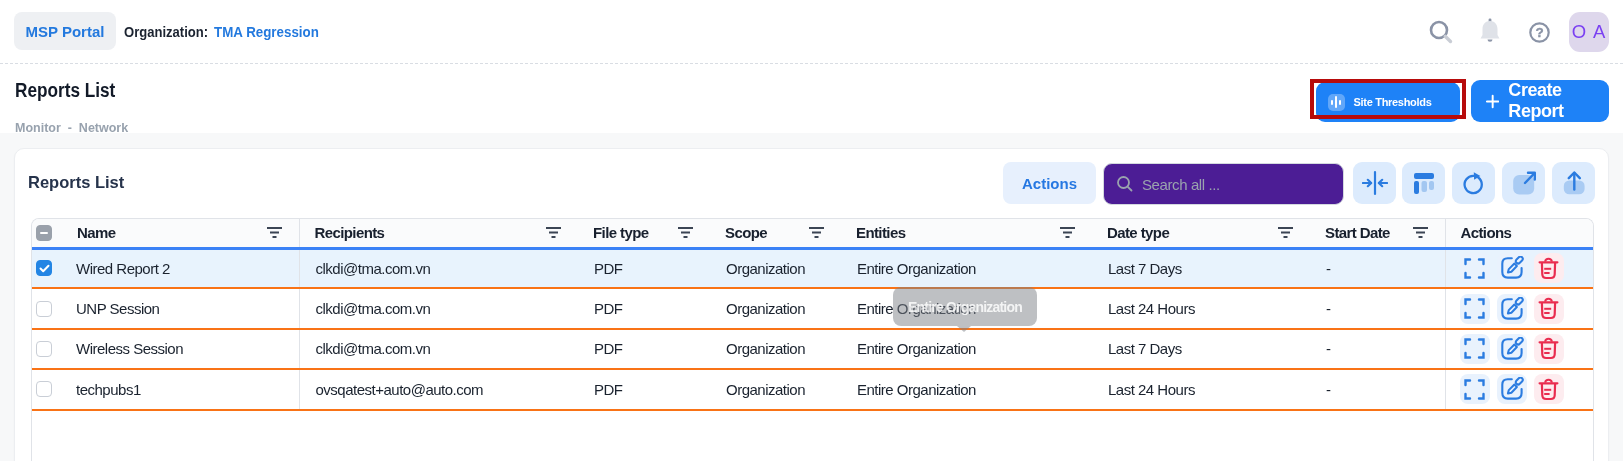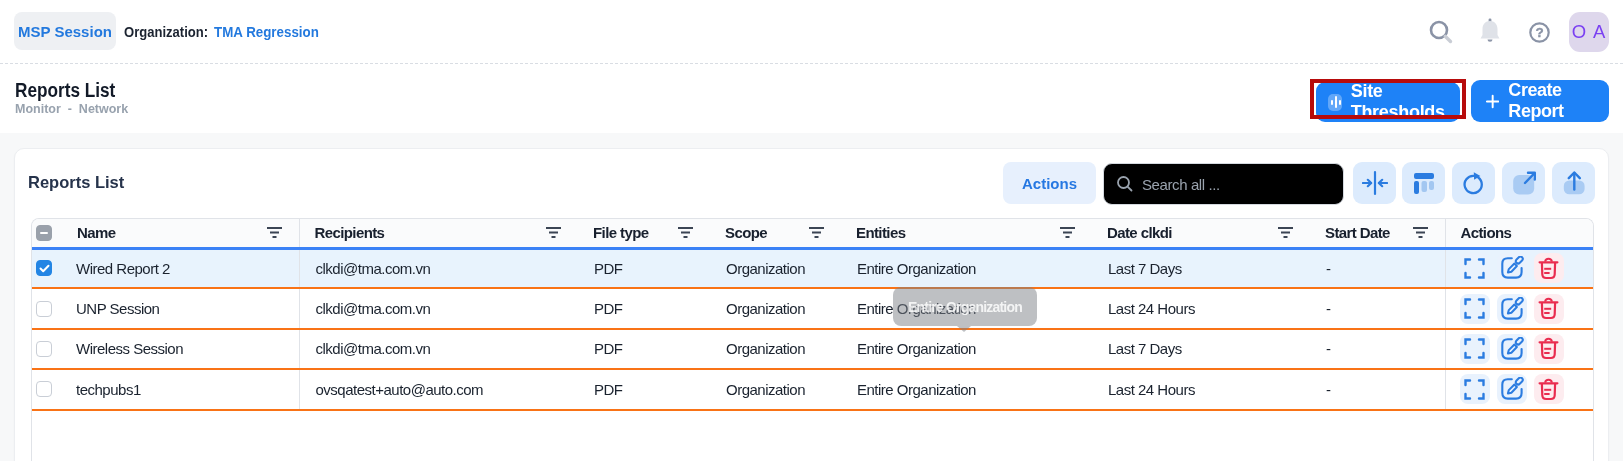--- a/index.html
+++ b/index.html
@@ -5,32 +5,32 @@
 * { box-sizing: border-box; margin:0; padding:0; }
 html,body { width:1623px; height:461px; overflow:hidden; font-family:"Liberation Sans", sans-serif; background:#fff; }
 .topbar { position:absolute; left:0; top:0; width:1623px; height:64px; background:#fff; border-bottom:1px dashed #d9dde3; }
 .chip { position:absolute; left:14px; top:12px; width:102px; height:38px; background:#eef0f3; border-radius:8px; color:#2379de; font-weight:bold; font-size:15px; display:flex; align-items:center; justify-content:center; }
 .orglbl { position:absolute; left:124px; top:23px; font-size:15px; font-weight:bold; color:#1b2330; transform:scaleX(0.87); transform-origin:left center; }
 .orgval { position:absolute; left:214px; top:23px; font-size:15px; font-weight:bold; color:#2379de; transform:scaleX(0.89); transform-origin:left center; }
 .topicon { position:absolute; top:0; }
 .avatar { position:absolute; left:1569px; top:12px; width:40px; height:40px; background:#ded7ec; border-radius:11px; color:#7a3ff2; font-size:18.5px; display:flex; align-items:center; justify-content:center; letter-spacing:1px; }
 .pagehead { position:absolute; left:0; top:65px; width:1623px; height:68px; background:#fff; }
 .h1 { position:absolute; left:15px; top:14px; font-size:20px; font-weight:bold; color:#121a28; transform:scaleX(0.86); transform-origin:left center; }
-.crumb { position:absolute; left:15px; top:37px; font-size:12.5px; font-weight:600; color:#98a2ae; }
+.crumb { position:absolute; left:15px; top:56px; font-size:12.5px; font-weight:600; color:#98a2ae; }
 .btn-blue { position:absolute; background:#1e82f7; border-radius:9px; color:#fff; font-weight:bold; font-size:14.5px; display:flex; align-items:center; justify-content:center; }
-#btn-site { left:1316px; top:82px; width:144px; height:40px; justify-content:flex-start; padding-left:11.5px; font-size:18px; letter-spacing:-0.3px; }
+#btn-site { left:1316px; top:82px; width:144px; height:40px; justify-content:flex-start; padding-left:11.5px; font-size:11px; letter-spacing:-0.3px; }
 #btn-create { left:1471px; top:80px; width:138px; height:42px; justify-content:flex-start; padding-left:15px; font-size:18px; letter-spacing:-0.45px; }
 .redbox { position:absolute; left:1310px; top:79px; width:156px; height:40px; border:4px solid #b70b0b; z-index:5; }
 .st-ic { width:17px; height:17px; background:rgba(255,255,255,0.3); border-radius:5px; margin-right:9px; position:relative; }
 .st-ic span { position:absolute; background:#fff; width:2px; border-radius:1px; }
 .pagebg { position:absolute; left:0; top:133px; width:1623px; height:328px; background:#f7f8f9; }
 .card { position:absolute; left:14px; top:148px; width:1595px; height:330px; background:#fff; border:1px solid #eceef1; border-radius:10px; box-shadow:0 1px 2px rgba(20,30,50,0.04); }
 .cardtitle { position:absolute; left:13px; top:24px; font-size:16.5px; font-weight:bold; color:#26334b; }
 .actionsbtn { position:absolute; left:988px; top:13px; width:93px; height:42px; background:#e7f0fd; border-radius:8px; color:#2678e2; font-size:15px; font-weight:bold; display:flex; align-items:center; justify-content:center; }
-.searchbox { position:absolute; left:1088px; top:14px; width:241px; height:42px; border:1px solid #d4d9df; border-radius:9px; background:#000000; display:flex; align-items:center; }
+.searchbox { position:absolute; left:1088px; top:14px; width:241px; height:42px; border:1px solid #d4d9df; border-radius:9px; background:#4c1d95; display:flex; align-items:center; }
 .searchbox .ph { color:#9aa3ae; font-size:15px; margin-left:8px; letter-spacing:-0.4px; }
 .iconbtn { position:absolute; top:13px; width:43px; height:42px; background:#dcebfd; border-radius:9px; display:flex; align-items:center; justify-content:center; }
 .tablewrap { position:absolute; left:16px; top:69px; width:1563px; height:260px; border:1px solid #e0e3e8; border-radius:8px 8px 0 0; border-bottom:none; overflow:hidden; }
 table { border-collapse:collapse; table-layout:fixed; width:1563px; font-size:15px; color:#1a222e; letter-spacing:-0.5px; }
 th, td { padding:0; overflow:hidden; white-space:nowrap; }
 thead tr { height:29px; background:#fafbfc; }
 tbody tr { height:40.4px; background:#fff; }
 thead tr { border-bottom:3px solid #3b82f6; }
 tbody tr { border-bottom:2px solid #f97316; }
 tr.sel { background:#e8f3fd; }
@@ -45,21 +45,21 @@
 .acts { display:flex; gap:7px; padding-left:14px; align-items:center; }
 .ab { width:30px; height:30px; border-radius:8px; display:flex; align-items:center; justify-content:center; }
 .ab.b { background:#e9f2fd; }
 .ab.r { background:#fdecef; }
 .tooltip { position:absolute; left:893px; top:287px; width:144px; height:39px; background:rgba(125,129,135,0.5); border-radius:8px; z-index:6; display:flex; align-items:center; justify-content:center; color:rgba(255,255,255,0.82); font-size:14px; font-weight:bold; letter-spacing:-0.8px; }
 .tooltip:after { content:""; position:absolute; left:64px; top:39px; border-left:7px solid transparent; border-right:7px solid transparent; border-top:6px solid rgba(125,129,135,0.5); }
 </style>
 </head>
 <body>
 <div class="topbar">
-  <div class="chip">MSP Session</div>
+  <div class="chip">MSP Portal</div>
   <div class="orglbl">Organization:</div>
   <div class="orgval">TMA Regression</div>
   <svg class="topicon" style="left:1428px; top:19px;" width="26" height="26" viewBox="0 0 26 26">
     <circle cx="11" cy="11" r="8" fill="none" stroke="#8a93a6" stroke-width="2.6"></circle>
     <line x1="17.2" y1="17.2" x2="22.5" y2="22.5" stroke="#c9cdd5" stroke-width="3.4" stroke-linecap="round"></line>
   </svg>
   <svg class="topicon" style="left:1478px; top:18px;" width="24" height="26" viewBox="0 0 24 26">
     <rect x="10.6" y="0.5" width="2.8" height="4" rx="1.2" fill="#8e97a9"></rect>
     <path d="M12 3 C7.5 3 4.5 6.5 4.5 11 L4.5 17 L2.5 20.5 L21.5 20.5 L19.5 17 L19.5 11 C19.5 6.5 16.5 3 12 3 Z" fill="#dfe2e8"></path>
     <path d="M9.5 21.5 a2.5 2.2 0 0 0 5 0 Z" fill="#8e97a9"></path>
@@ -199,21 +199,21 @@
                 <span>Entities</span>
                 <svg width="17" height="13" viewBox="0 0 17 13">
                   <line x1="1" y1="2" x2="16" y2="2" stroke="#3b4554" stroke-width="2"></line>
                   <line x1="4" y1="6.5" x2="13" y2="6.5" stroke="#3b4554" stroke-width="2"></line>
                   <line x1="6.5" y1="11" x2="10.5" y2="11" stroke="#3b4554" stroke-width="2"></line>
                 </svg>
               </div>
             </th>
           <th>
               <div class="hc">
-                <span>Date clkdi</span>
+                <span>Date type</span>
                 <svg width="17" height="13" viewBox="0 0 17 13">
                   <line x1="1" y1="2" x2="16" y2="2" stroke="#3b4554" stroke-width="2"></line>
                   <line x1="4" y1="6.5" x2="13" y2="6.5" stroke="#3b4554" stroke-width="2"></line>
                   <line x1="6.5" y1="11" x2="10.5" y2="11" stroke="#3b4554" stroke-width="2"></line>
                 </svg>
               </div>
             </th>
           <th class="cdiv">
               <div class="hc">
                 <span>Start Date</span>

